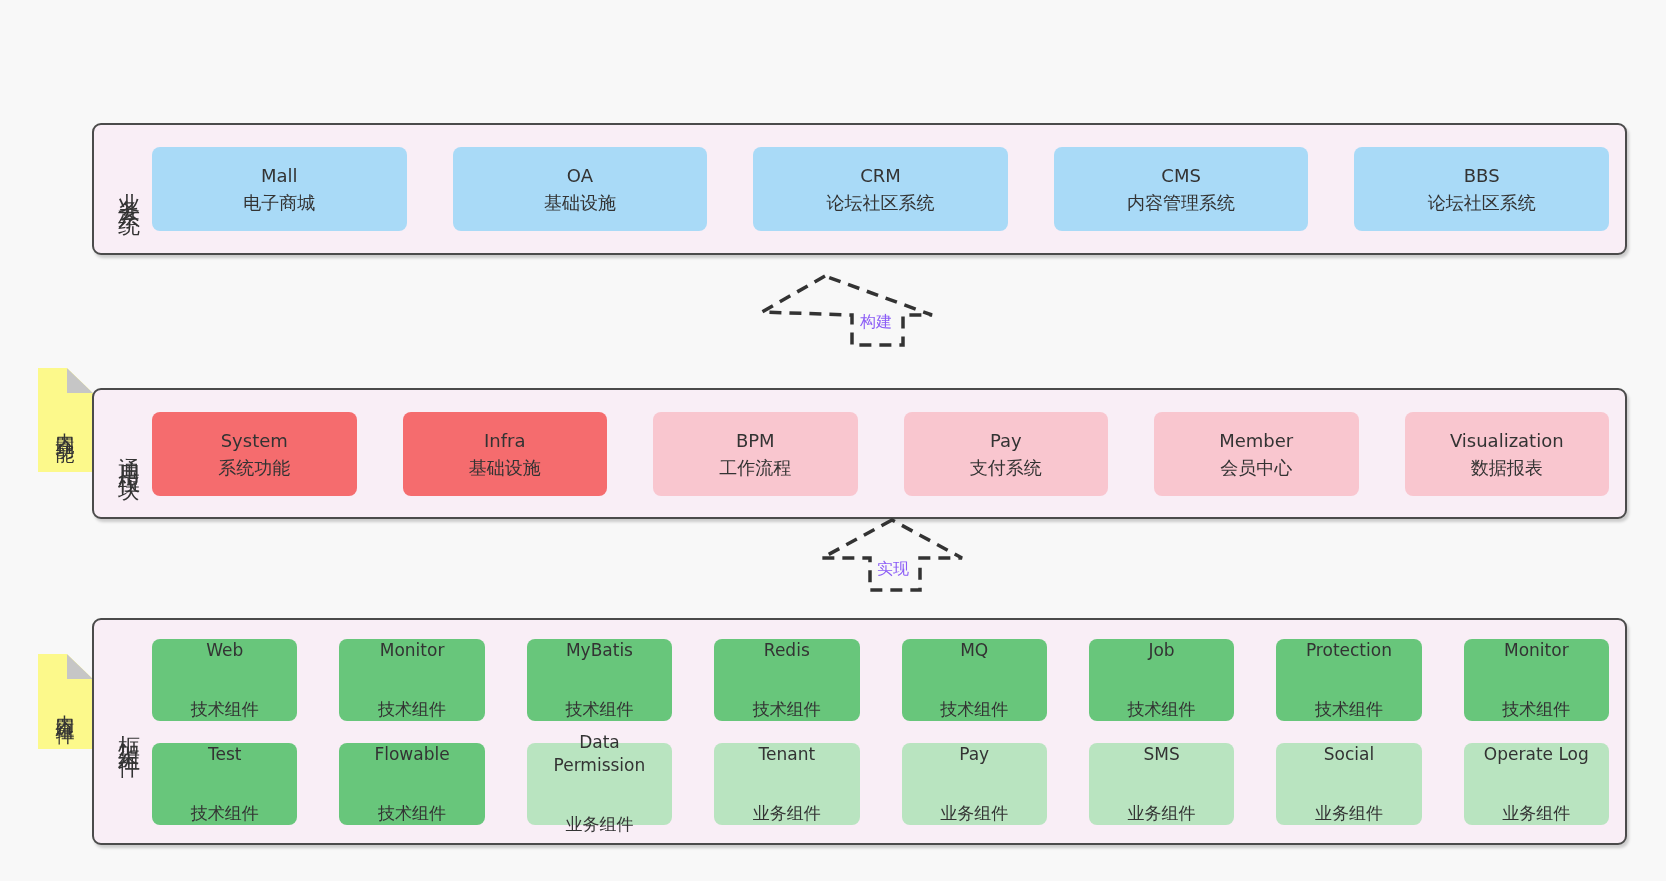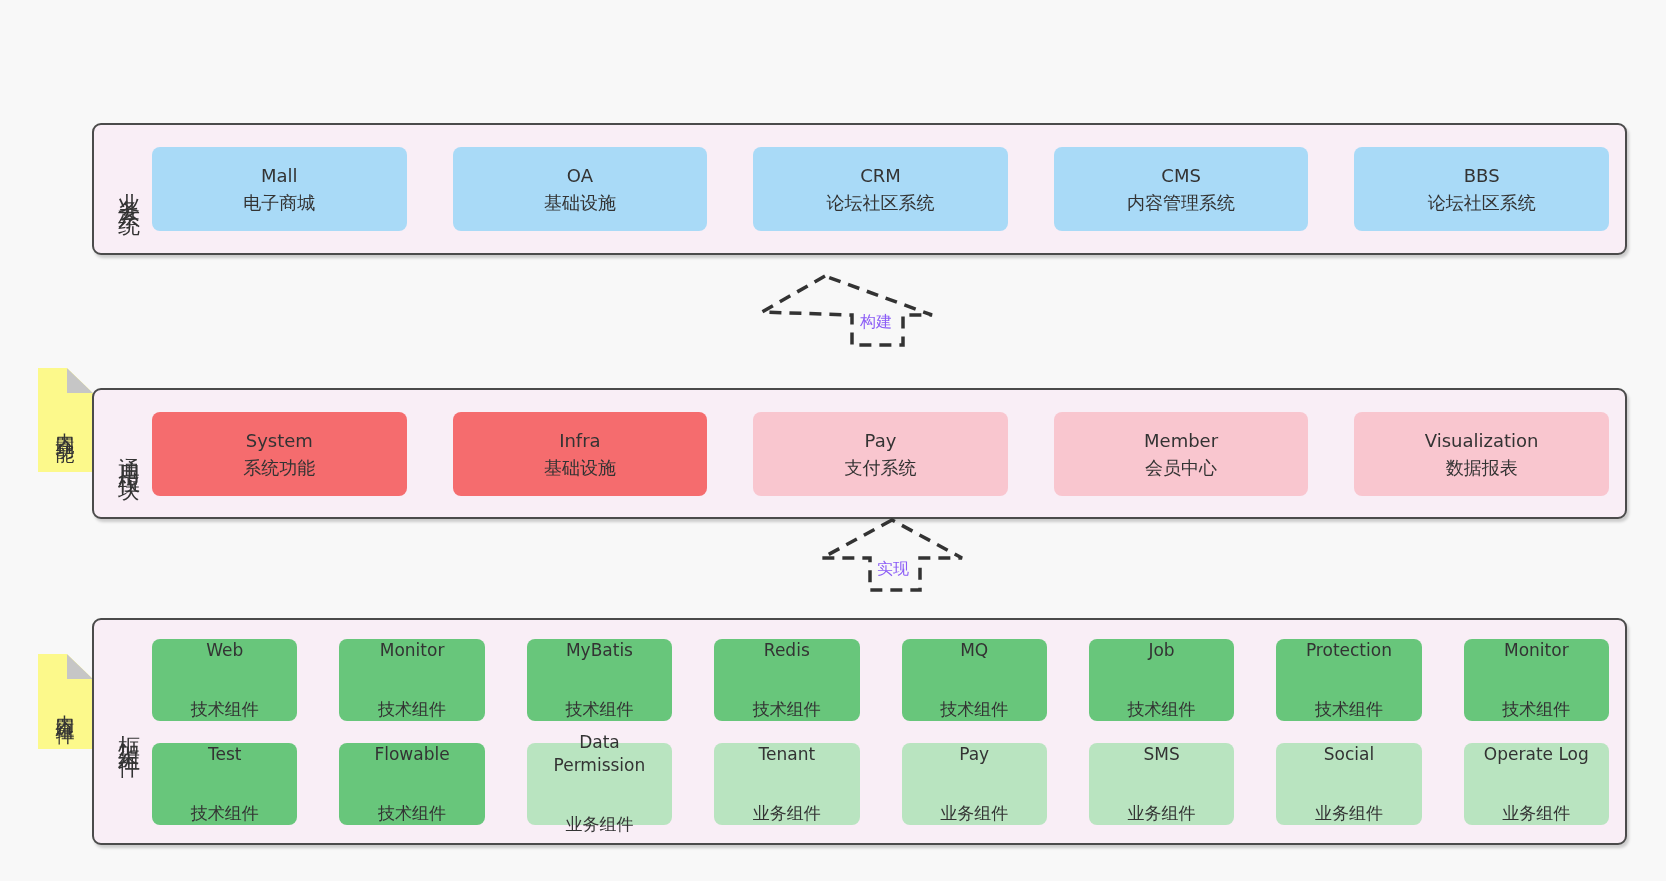--- a/index.html
+++ b/index.html
@@ -122,20 +122,24 @@
       <div class="row">
         <div class="box red">
           <div>System</div>
           <div>系统功能</div>
         </div>
         <div class="box red">
           <div>Infra</div>
           <div>基础设施</div>
         </div>
         <div class="box pink">
+          <div>BPM</div>
+          <div>工作流程</div>
+        </div>
+        <div class="box pink">
           <div>Pay</div>
           <div>支付系统</div>
         </div>
         <div class="box pink">
           <div>Member</div>
           <div>会员中心</div>
         </div>
         <div class="box pink">
           <div>Visualization</div>
           <div>数据报表</div>

